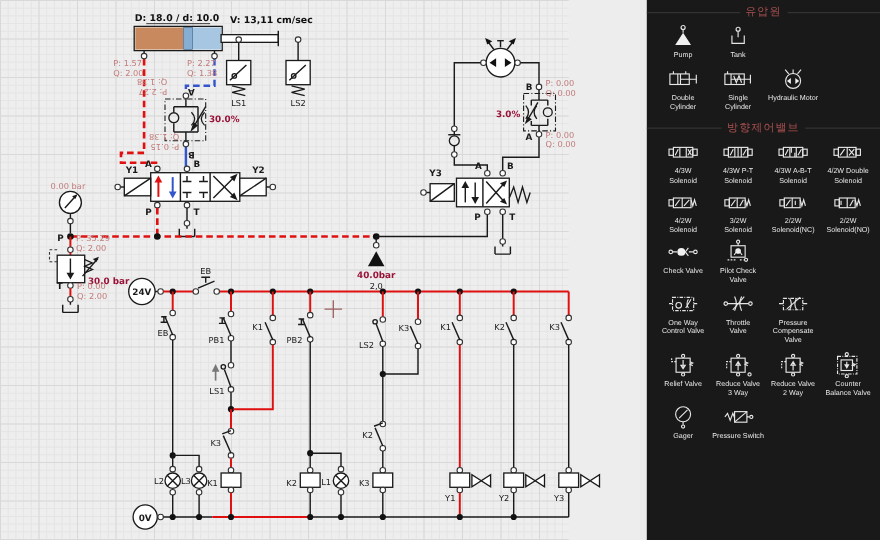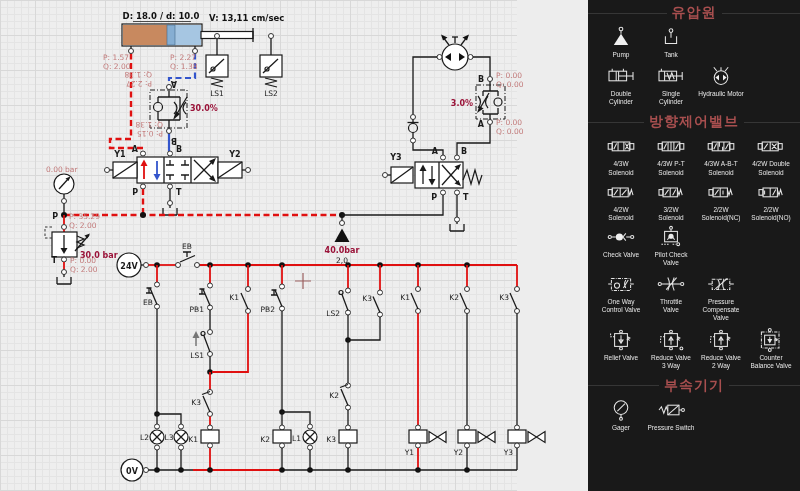--- a/index.html
+++ b/index.html
@@ -26,21 +26,21 @@
   .sym{stroke:#1a1a1a;stroke-width:1.2;fill:#fff;}
   .sym-n{stroke:#1a1a1a;stroke-width:1.2;fill:none;}
   .pc{fill:#fff;stroke:#333;stroke-width:1;}
   .dot{fill:#111;stroke:none;}
   .dd{stroke:#1a1a1a;stroke-width:1;fill:none;stroke-dasharray:5 2 1 2;}
   .pilot{stroke:#333;stroke-width:1;fill:none;stroke-dasharray:2.5 2;}
   
   #sidebar{position:absolute;left:588px;top:0;width:212px;height:491px;background:#191919;font-family:"Liberation Sans",sans-serif;}
   .sec-h{display:flex;align-items:center;gap:5px;padding:4px 0 1px 0;}
   .sec-h .hline{flex:1;height:1px;background:#363636;}
-  .sec-title{color:#a84f4f;font-size:14px;font-weight:bold;letter-spacing:1px;}
+  .sec-title{color:#a84f4f;font-size:10px;font-weight:normal;letter-spacing:1px;}
   .items{display:flex;flex-wrap:wrap;align-items:flex-start;padding:1px 2px 1px 8px;}
   .item{width:48px;margin:1px 1px 2px 1px;display:flex;flex-direction:column;align-items:center;cursor:pointer;}
   .item svg{height:24px;display:block;}
   .ilbl{color:#e8e8e8;font-size:6.5px;text-align:center;white-space:pre-line;line-height:1.25;margin-top:2px;}
   .wico{stroke:#e6e6e6;stroke-width:1.3;fill:none;}
 </style>
 </head>
 <body>
 
 <div id="app">
@@ -774,25 +774,20 @@
           <circle class="wico" cx="16.5" cy="2.5" r="1.8"></circle>
               <circle class="wico" cx="16.5" cy="27.5" r="1.8"></circle>
         </svg>
         <div class="ilbl">Counter
 Balance Valve</div>
       </div>
     </div>
   </div>
 
   <div class="sec">
-    <div class="sec-h">
-      <span class="hline"></span>
-          <span class="sec-title">부속기기</span>
-          <span class="hline"></span>
-    </div>
     <div class="items">
       <div class="item">
         <svg viewBox="0 0 36 30" width="36">
           <circle class="wico" cx="18" cy="12" r="8.5"></circle>
           <line class="wico" x1="13.5" y1="16.5" x2="23" y2="7"></line>
           <line class="wico" x1="18" y1="20.5" x2="18" y2="24"></line>
           <circle class="wico" cx="18" cy="26" r="1.8"></circle>
         </svg>
         <div class="ilbl">Gager</div>
       </div>

